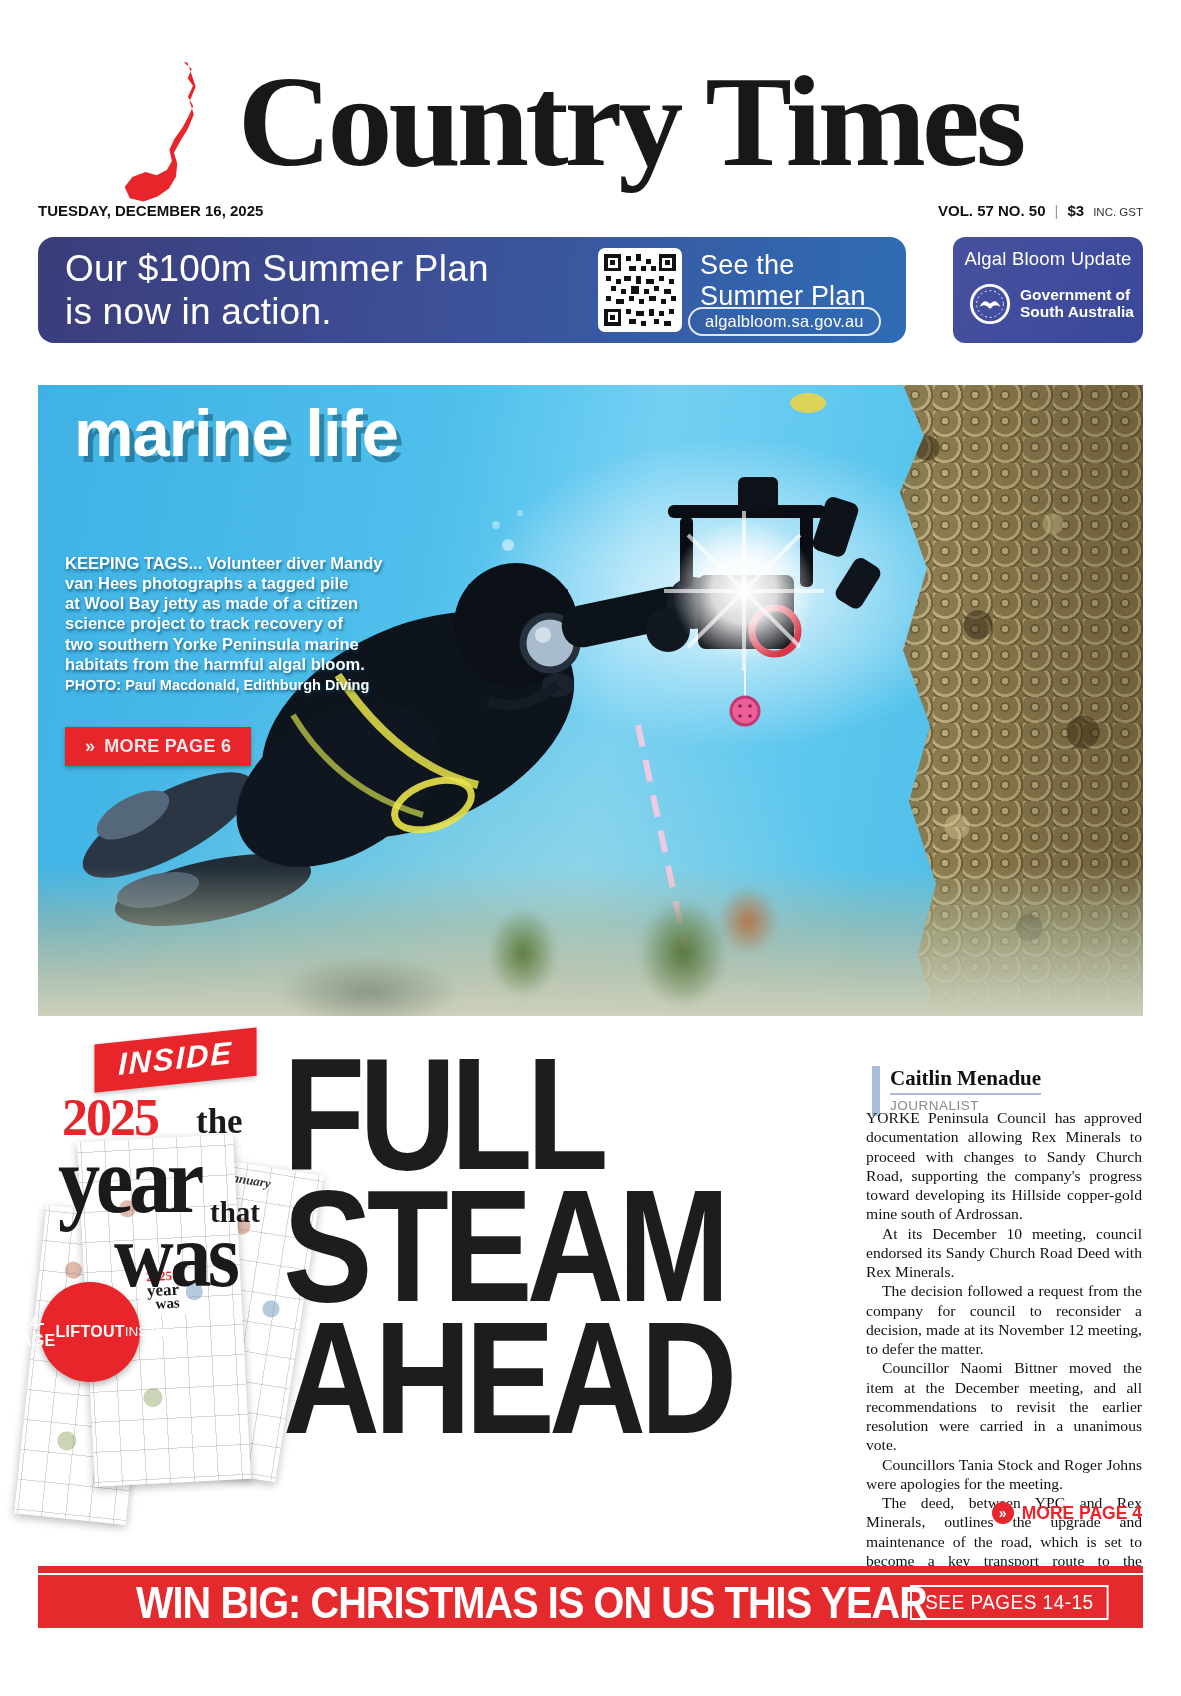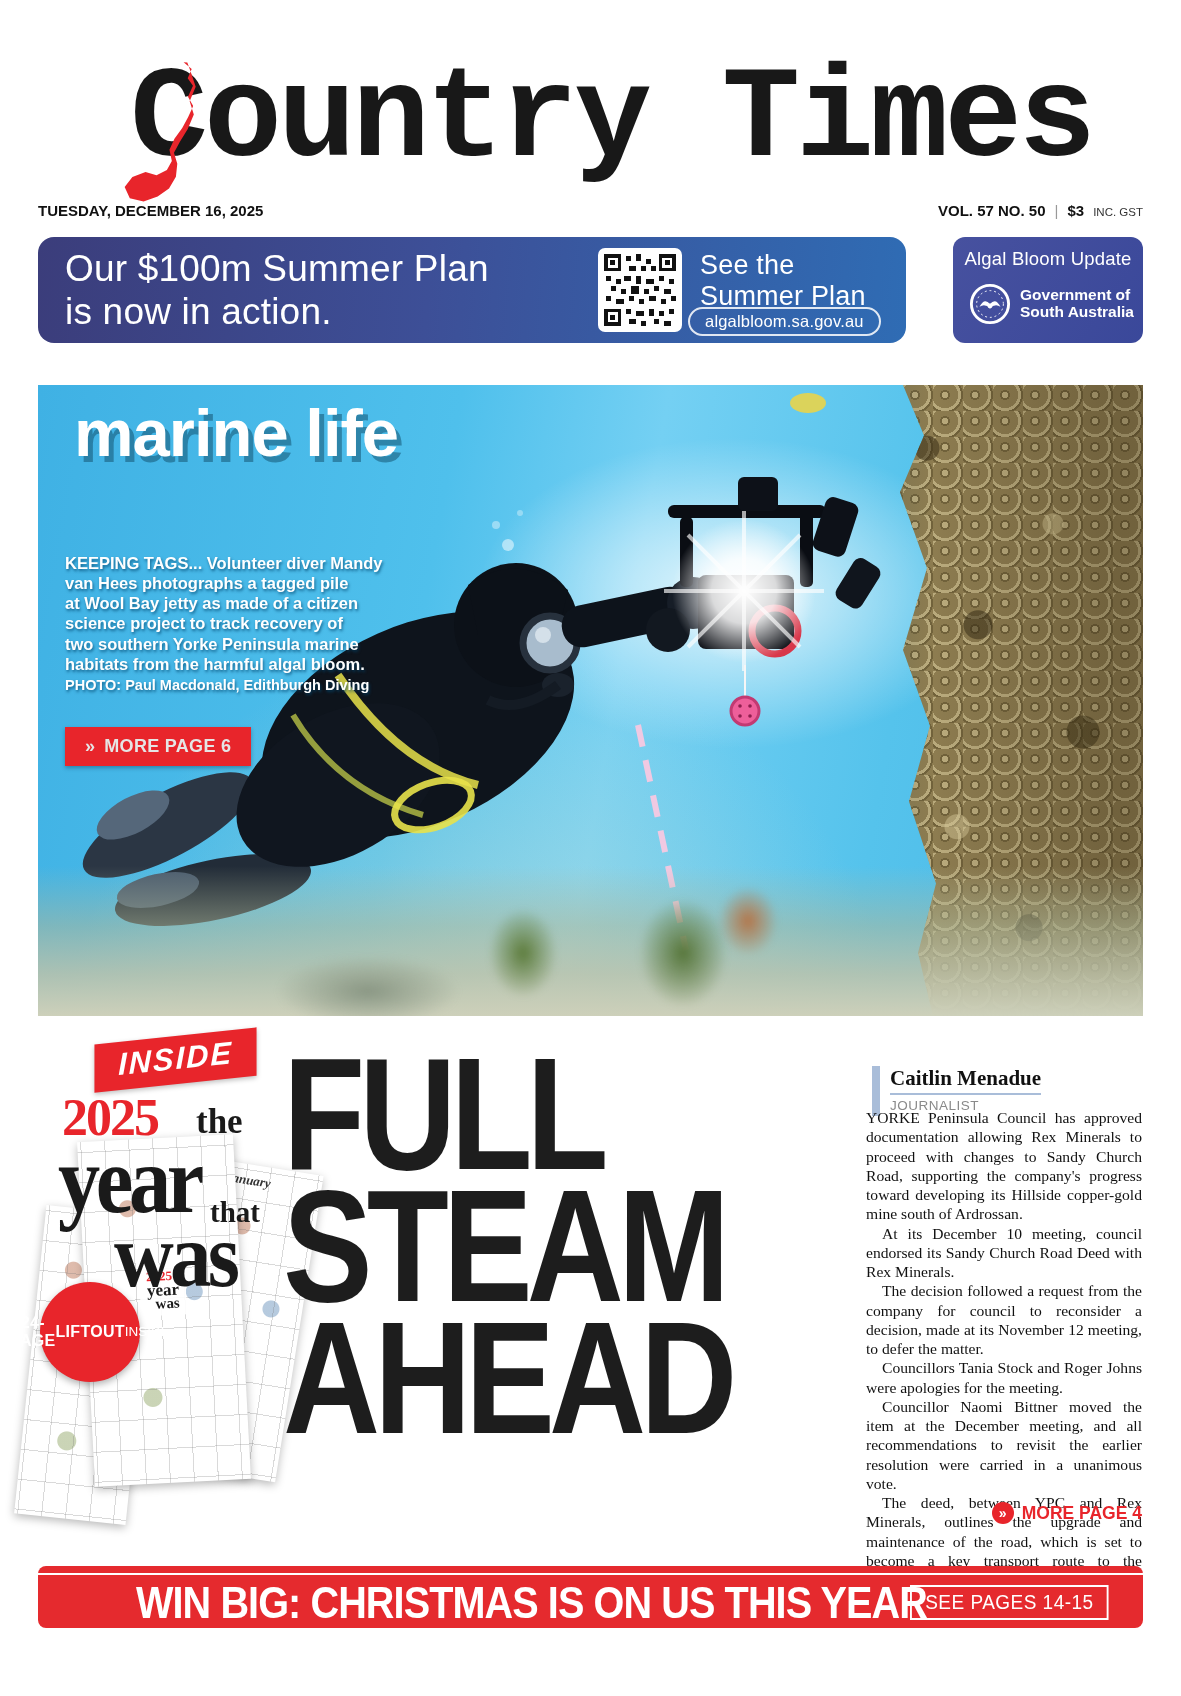--- a/index.html
+++ b/index.html
@@ -3,22 +3,22 @@
 <meta charset="utf-8">
 <style>
   html,body{margin:0;padding:0;background:#e9e9e9;}
   .page{position:relative;width:1181px;height:1696px;margin:0 auto;background:#fff;overflow:hidden;
         font-family:"Liberation Sans",sans-serif;}
 
   
   .masthead{position:absolute;left:0;top:0;width:1181px;height:232px;}
   .kicker{position:absolute;left:0;top:36px;width:1110px;text-align:center;
           font-family:"Liberation Serif",serif;font-weight:bold;font-size:36px;color:#e8252b;letter-spacing:0px;}
-  .mast-title{position:absolute;left:130px;top:56px;width:1000px;
-          font-family:Liberation Mono, monospace;font-weight:bold;font-size:130px;line-height:1;
+  .mast-title{position:absolute;left:130px;top:56px;width:1000px;text-align:center;
+          font-family:Liberation Serif, serif;font-weight:bold;font-size:130px;line-height:1;
           color:#181818;letter-spacing:-4px;}
   .map-logo{position:absolute;left:96px;top:60px;width:148px;height:148px;transform:rotate(2deg);}
   .dateline{position:absolute;left:38px;top:202px;width:1105px;display:flex;justify-content:space-between;
             align-items:baseline;font-size:15px;font-weight:bold;color:#111;}
   .dateline .right{display:flex;align-items:baseline;gap:9px;}
   .dateline .sep{color:#999;font-weight:normal;}
   .dateline .gst{font-size:11.5px;font-weight:normal;color:#333;}
 
   
   .ad-banner{position:absolute;left:38px;top:237px;width:868px;height:106px;border-radius:16px;
@@ -114,21 +114,21 @@
   .article{position:absolute;left:866px;top:1108px;width:276px;font-family:"Liberation Serif",serif;
           font-size:15.6px;line-height:1.235;color:#111;text-align:justify;}
   .article p{margin:0;text-indent:16px;}
   .article p:first-child{text-indent:0;}
   .more4{position:absolute;left:866px;top:1502px;width:276px;text-align:right;color:#e8252b;font-weight:bold;
           font-size:17.5px;display:flex;justify-content:flex-end;align-items:center;gap:8px;cursor:pointer;}
   .more4 .circ{width:22px;height:22px;border-radius:50%;background:#e8252b;color:#fff;display:flex;
           align-items:center;justify-content:center;font-size:14px;line-height:1;}
 
   
-  .footer-banner{position:absolute;left:38px;top:1566px;width:1105px;height:62px;background:#e52a2e;cursor:pointer;border-radius:8px;}
+  .footer-banner{position:absolute;left:38px;top:1566px;width:1105px;height:62px;background:#e52a2e;cursor:pointer;}
   .footer-banner .topline{position:absolute;left:0;top:7px;width:100%;height:2px;background:#fff;}
   .footer-text{position:absolute;left:98px;top:12px;color:#fff;font-weight:bold;font-size:44px;letter-spacing:-1px;
           transform:scaleX(.9);transform-origin:left;white-space:nowrap;}
   .footer-pages{position:absolute;left:872px;top:19px;border:2px solid #fff;color:#fff;font-size:20px;
           padding:4px 14px;letter-spacing:.5px;transform:scaleX(.95);transform-origin:left;white-space:nowrap;}
 </style>
 </head>
 <body>
 
 <div class="page">
@@ -353,22 +353,22 @@
       <div class="name">Caitlin Menadue</div>
       <div class="rule"></div>
       <div class="role">JOURNALIST</div>
     </div>
   </div>
 
   <div class="article">
       <p>YORKE Peninsula Council has approved documentation allowing Rex Minerals to proceed with changes to Sandy Church Road, supporting the company's progress toward developing its Hillside copper-gold mine south of Ardrossan.</p>
       <p>At its December 10 meeting, council endorsed its Sandy Church Road Deed with Rex Minerals.</p>
       <p>The decision followed a request from the company for council to reconsider a decision, made at its November 12 meeting, to defer the matter.</p>
+      <p>Councillor Naomi Bittner moved the item at the December meeting, and all recommendations to revisit the earlier resolution were carried in a unanimous vote.</p>
       <p>Councillors Tania Stock and Roger Johns were apologies for the meeting.</p>
-      <p>Councillor Naomi Bittner moved the item at the December meeting, and all recommendations to revisit the earlier resolution were carried in a unanimous vote.</p>
       <p>The deed, between YPC and Rex Minerals, outlines the upgrade and maintenance of the road, which is set to become a key transport route to the entrance of the Hillside Mine.</p>
     </div>
 
   <div class="more4">
     <span class="circ">»</span>
     <span>MORE PAGE 4</span>
   </div>
 
   <div class="footer-banner">
     <div class="topline"></div>

